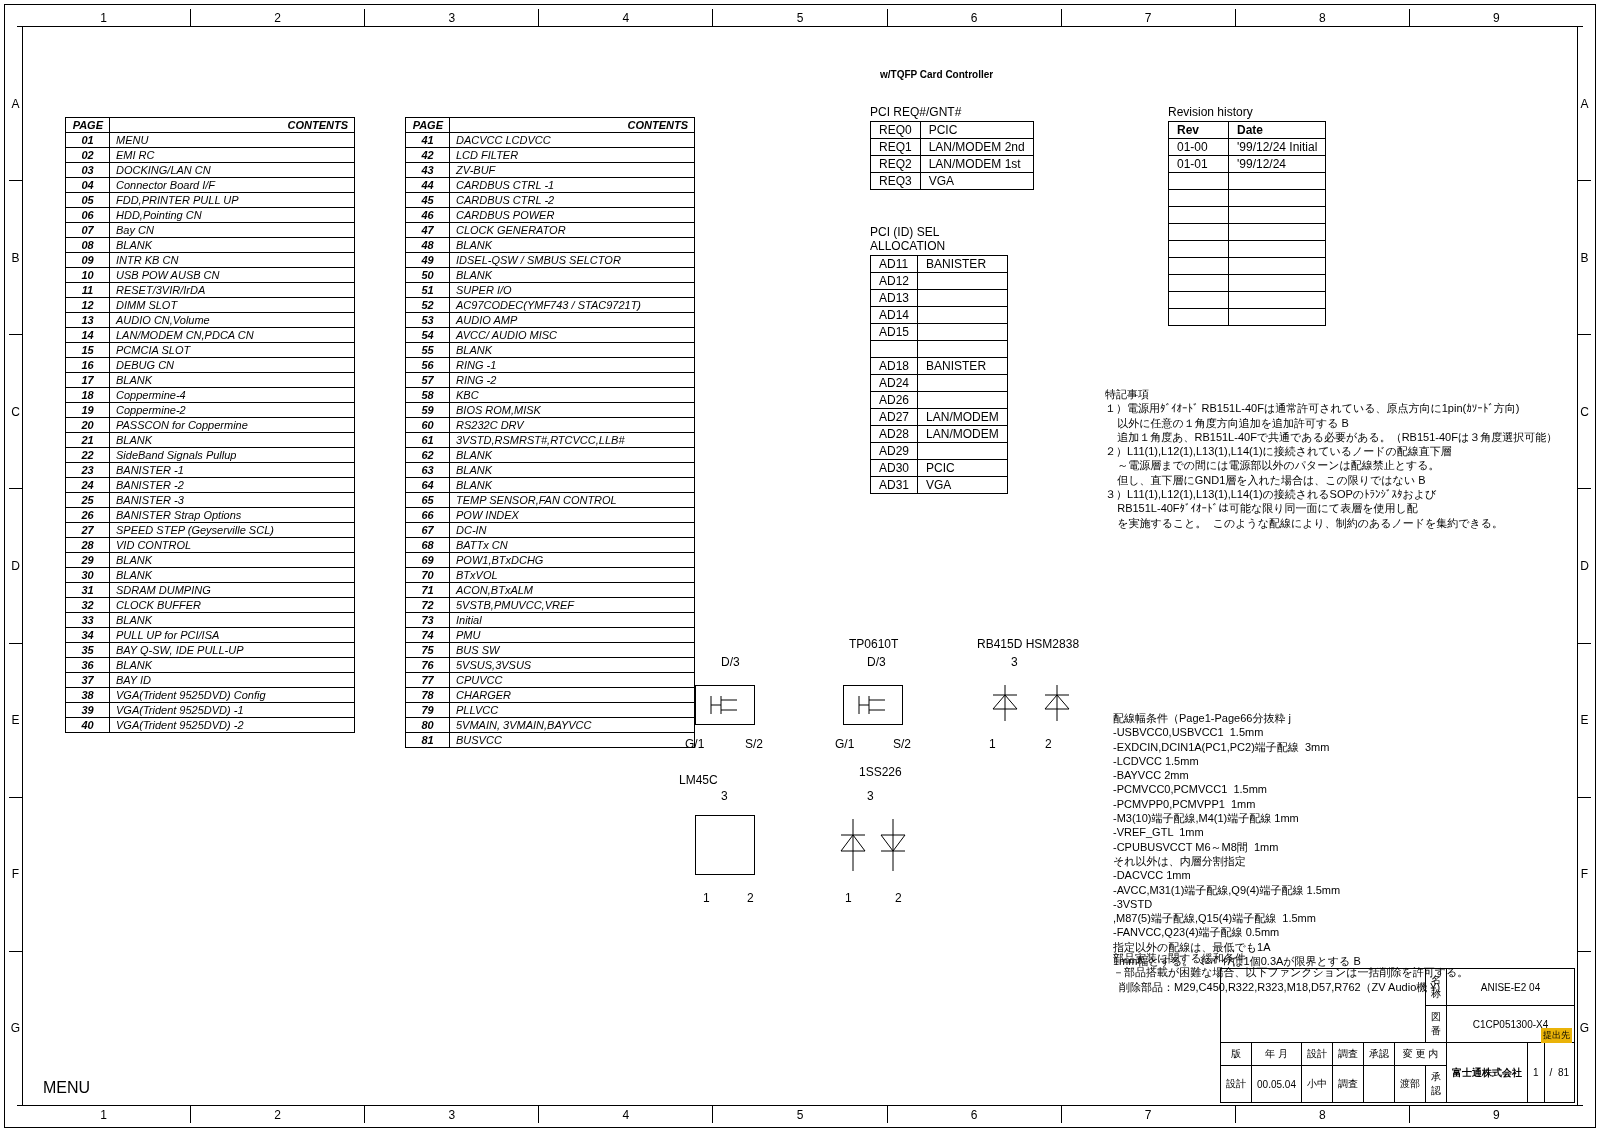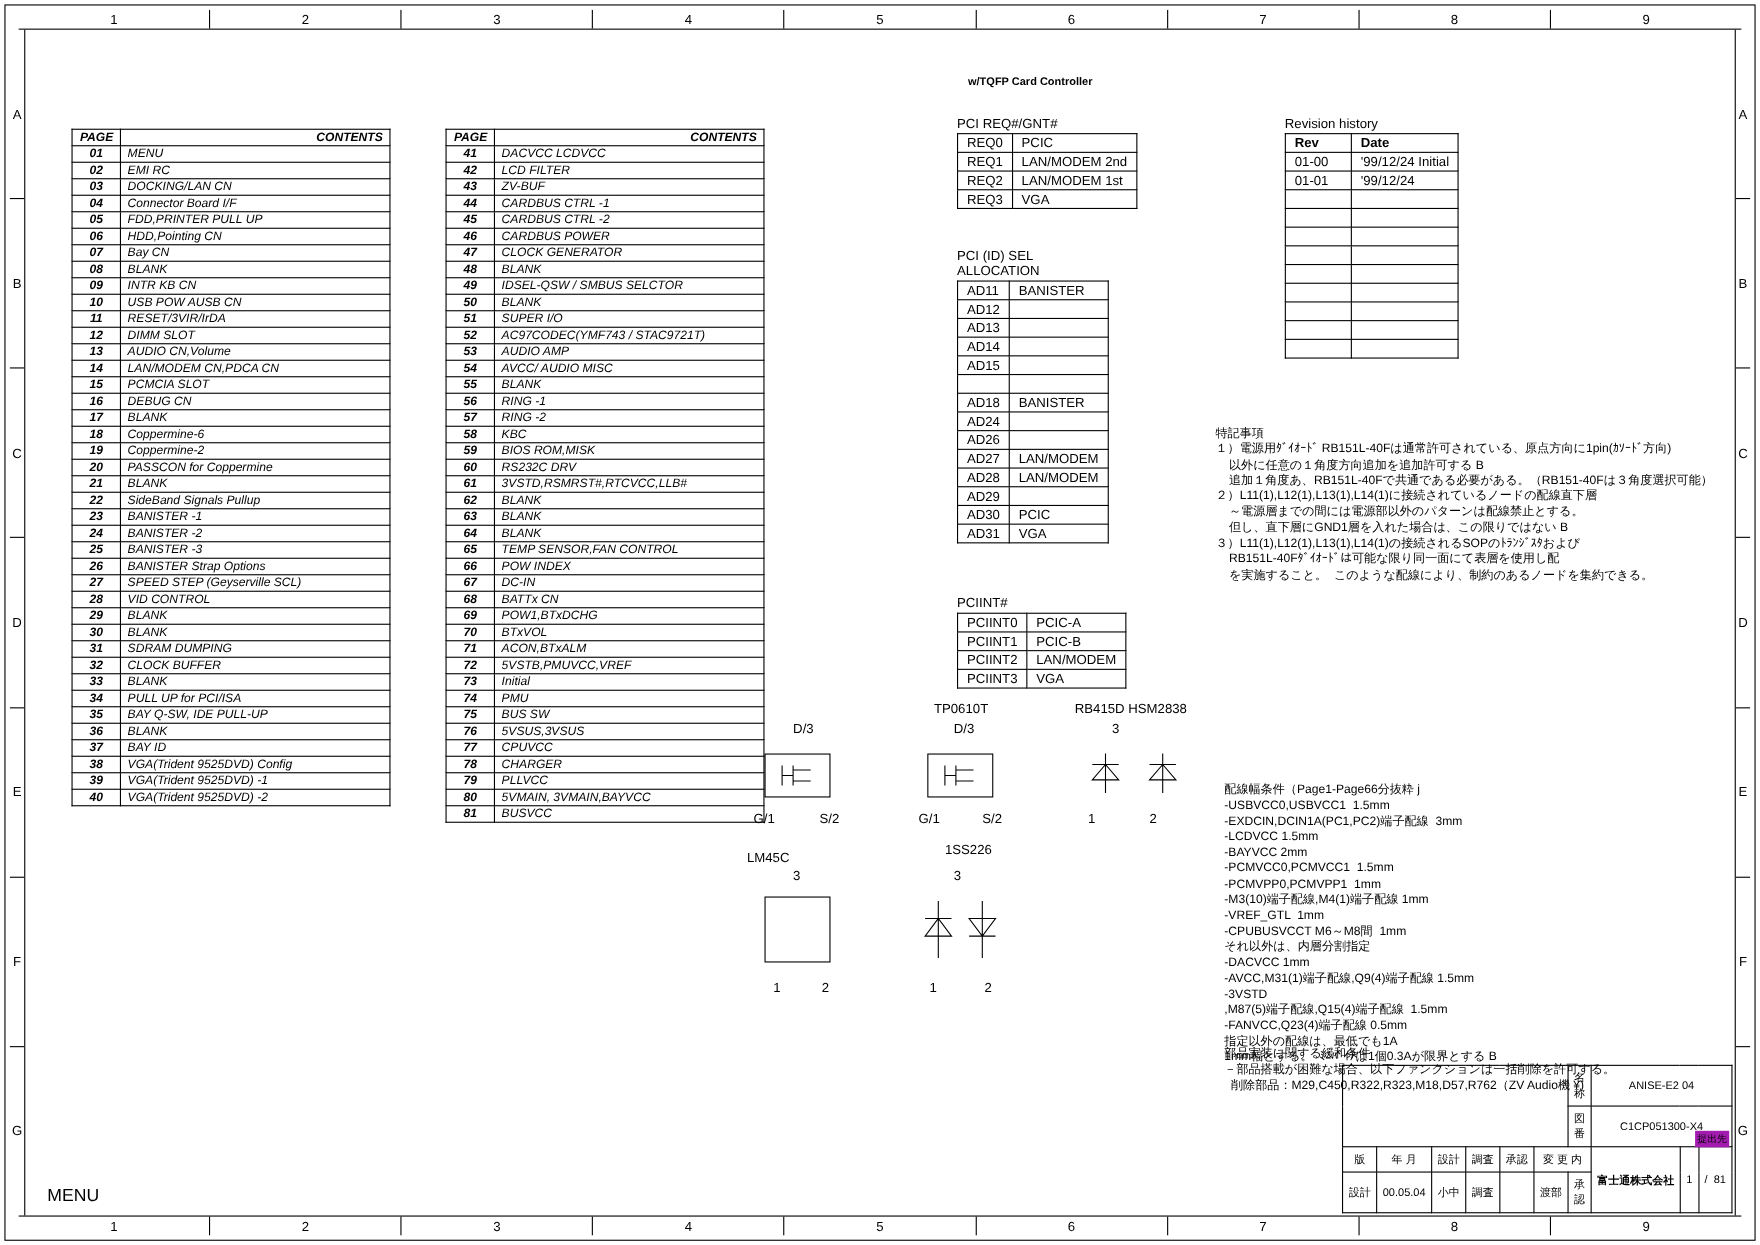--- a/index.html
+++ b/index.html
@@ -184,21 +184,21 @@
     text-align: center;
     font-size: 10px;
   }
   .tb-name { font-size: 16px; font-weight: 500; padding: 4px 14px !important; }
   .tb-code { font-size: 14px; padding: 3px 12px !important; }
   .tb-company { font-size: 13px; font-weight: bold; }
   .tb-flag {
     position: absolute;
     right: 2px;
     top: 22px;
-    background: #a21caf;
+    background: #eab308;
     font-size: 9px;
     padding: 1px 2px;
   }
 </style>
 </head>
 <body>
 
 <div class="frame">
 
   <div class="ruler-top">
@@ -315,21 +315,21 @@
         <tr>
           <td>16</td>
           <td>DEBUG CN</td>
         </tr>
         <tr>
           <td>17</td>
           <td>BLANK</td>
         </tr>
         <tr>
           <td>18</td>
-          <td>Coppermine-6</td>
+          <td>Coppermine-4</td>
         </tr>
         <tr>
           <td>19</td>
           <td>Coppermine-2</td>
         </tr>
         <tr>
           <td>20</td>
           <td>PASSCON for Coppermine</td>
         </tr>
         <tr>
@@ -667,41 +667,20 @@
           <td>AD30</td>
           <td>PCIC</td>
         </tr>
         <tr>
           <td>AD31</td>
           <td>VGA</td>
         </tr>
       </tbody>
   </table>
 
-  <table id="tbl-pciint" class="small-table">
-    <caption>PCIINT#</caption>
-    <tbody>
-        <tr>
-          <td>PCIINT0</td>
-          <td>PCIC-A</td>
-        </tr>
-        <tr>
-          <td>PCIINT1</td>
-          <td>PCIC-B</td>
-        </tr>
-        <tr>
-          <td>PCIINT2</td>
-          <td>LAN/MODEM</td>
-        </tr>
-        <tr>
-          <td>PCIINT3</td>
-          <td>VGA</td>
-        </tr>
-      </tbody>
-  </table>
 
   <table id="tbl-rev" class="small-table">
     <caption>Revision history</caption>
     <thead>
         <tr>
       <th>Rev</th>
       <th>Date</th>
     </tr>
       </thead>
     <tbody>

